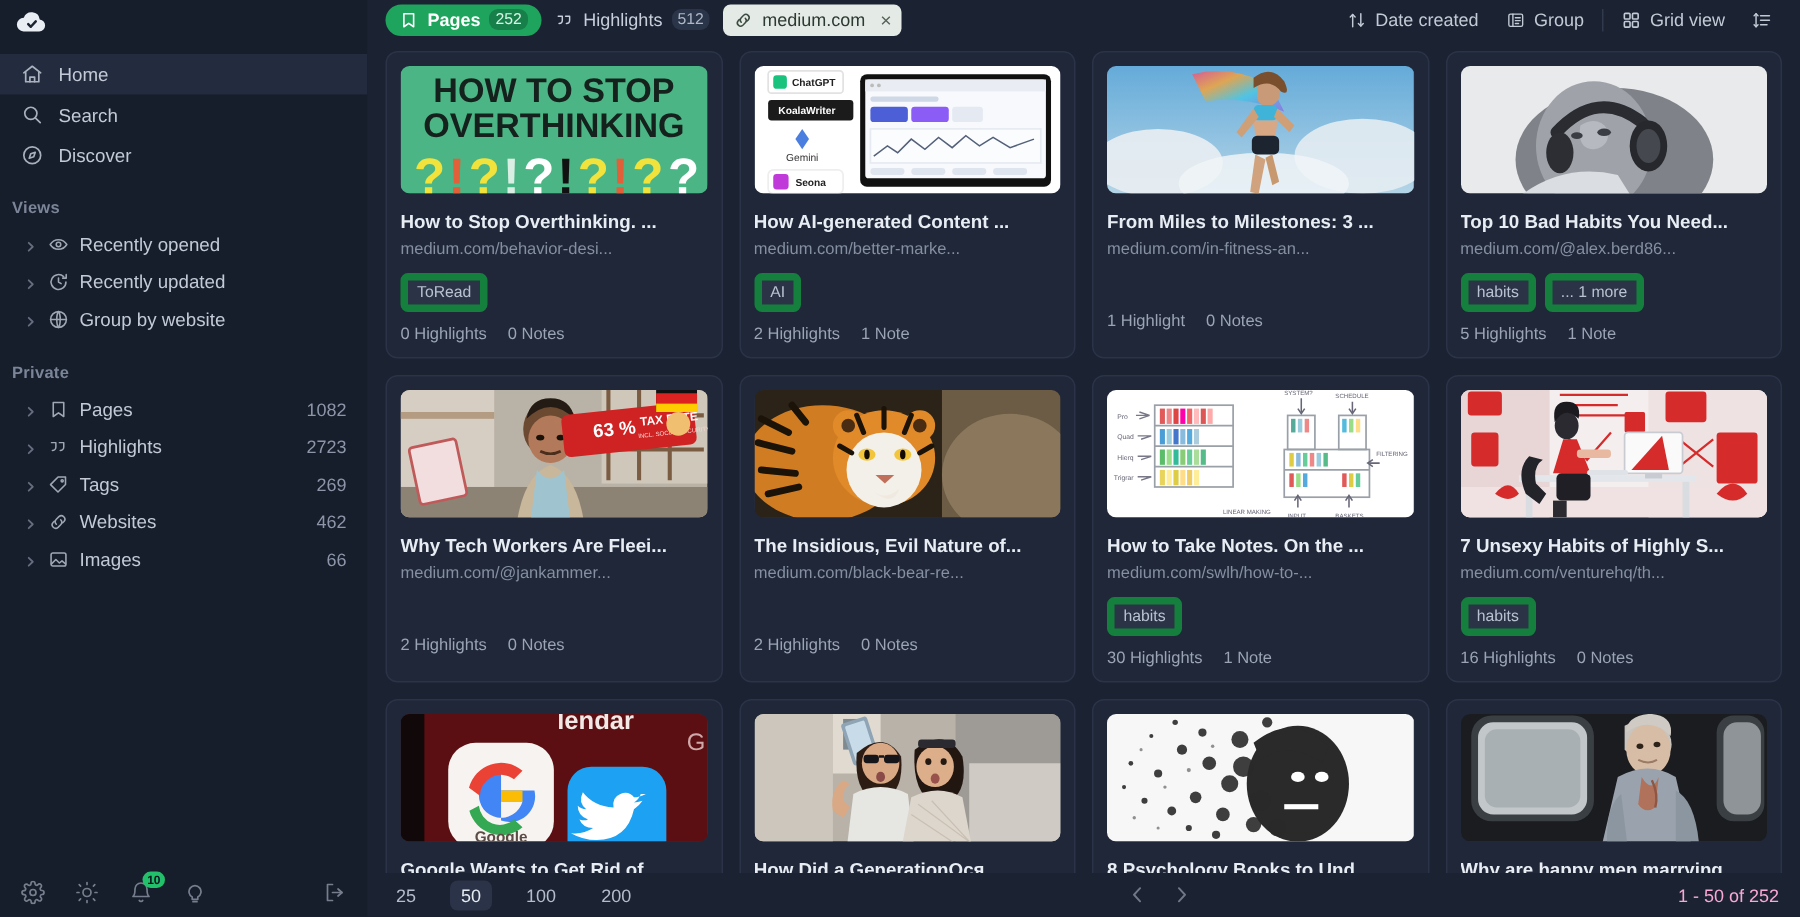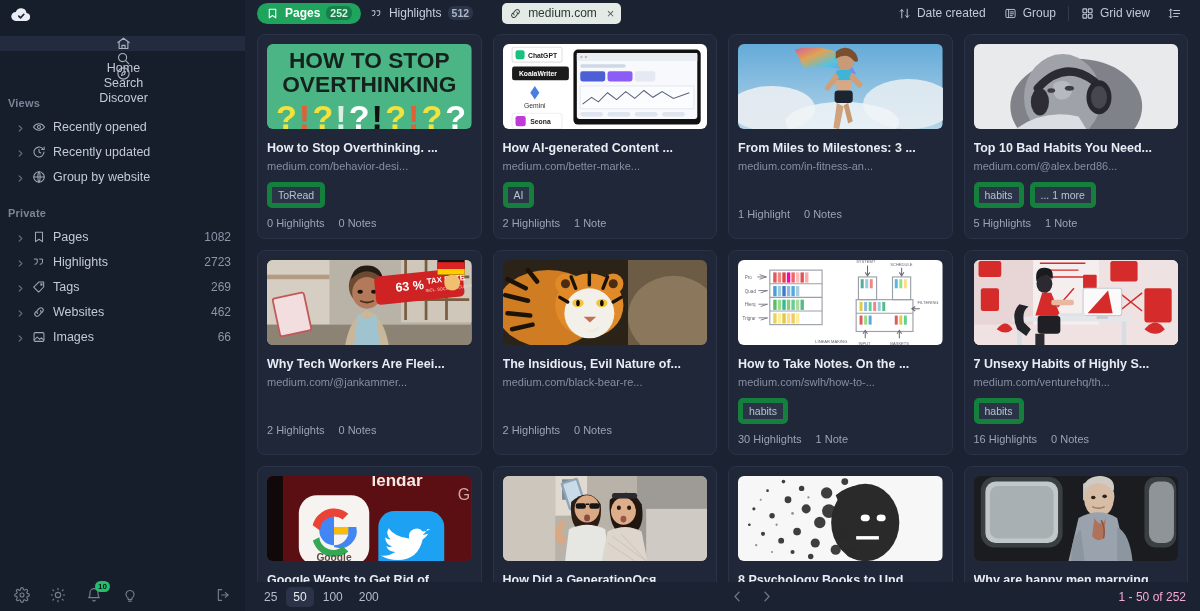--- a/index.html
+++ b/index.html
@@ -18,23 +18,23 @@
     background: #161d2b;
     display: flex; flex-direction: column;
     flex: 0 0 245px;
   }
   .logo-bar { height: 30px; display: flex; align-items: center; padding: 0 0 0 10px; }
   .logo { width: 22px; height: 22px; display: block; }
 
   .sb-scroll { flex: 1 1 auto; padding-top: 6px; overflow: hidden; }
 
   .nav-item {
-    height: 15px; display: flex; align-items: center;
+    height: 27px; display: flex; align-items: center;
     padding: 0 12px 0 14px; gap: 10px;
-    color: #c3cad6; font-size: 12.5px; cursor: pointer; flex-direction: column;
+    color: #c3cad6; font-size: 12.5px; cursor: pointer;
   }
   .nav-item.active { background: #232c3e; }
   .nav-item .ic { width: 15px; height: 15px; flex: 0 0 15px; display: block; opacity: .85; }
 
   .sec-title {
     font-size: 11px; color: #7b8598; font-weight: bold;
     padding: 0 8px; margin: 16px 0 5px 0; letter-spacing: .2px;
   }
   .sec-title.tight { margin-top: 18px; }
 
@@ -65,27 +65,27 @@
   .topbar { height: 30px; display: flex; align-items: center; padding: 0 10px 0 12px; gap: 0; }
   .chips { display: flex; align-items: center; gap: 0; }
   .chip {
     display: flex; align-items: center; gap: 6px;
     height: 21px; padding: 0 9px; border-radius: 11px;
     font-size: 12px; color: #c8cfdb; cursor: pointer; white-space: nowrap;
   }
   .chip.on { background: #1ea45c; color: #fff; font-weight: bold; }
   .chip .ic { width: 13px; height: 13px; flex: 0 0 13px; display:block; }
   .chip .num {
-    font-size: 10.5px; font-weight: bold; border-radius: 6px;
+    font-size: 10.5px; font-weight: normal; border-radius: 6px;
     padding: 1px 4px; background: #2b3549; color: #aeb7c6;
   }
   .chip.on .num { background: #17804a; color: #d6f5e5; }
   .chip.site {
     background: #e4eae6; color: #2d3a32; font-weight: normal;
-    border-radius: 5px; margin-left: 20px; height: 21px; padding: 0 7px;
+    border-radius: 5px; margin-left: 0; height: 21px; padding: 0 7px;
   }
   .chip.site .x { font-size: 13px; color: #56645a; margin-left: 4px; }
   .topbar .grow { flex: 1 1 auto; }
   .tb-btn {
     display: flex; align-items: center; gap: 6px;
     font-size: 12px; color: #c2cad6; padding: 0 9px; height: 22px; cursor: pointer; white-space: nowrap;
   }
   .tb-btn .ic { width: 13px; height: 13px; flex: 0 0 13px; display:block; }
   .tb-sep { width: 1px; height: 15px; background: #2f3a4d; margin: 0 3px; }
 
@@ -114,21 +114,21 @@
     font-size: 10.5px; color: #b9c2d0; background: #2b3447;
     border: 5px solid #15803d; border-radius: 5px; padding: 1px 6px; line-height: 14px; white-space: nowrap;
   }
   .c-meta { display: flex; gap: 14px; margin-top: 9px; font-size: 11px; color: #9aa4b5; }
 
   
   .botbar {
     height: 33px; display: flex; align-items: center;
     padding: 0 14px 0 12px; gap: 0; border-top: 0px;
   }
-  .pg-sizes { display: flex; gap: 2px; }
+  .pg-sizes { display: flex; gap: 16px; }
   .pg-size {
     font-size: 12px; color: #b4bdcb; padding: 3px 7px; border-radius: 5px; cursor: pointer;
   }
   .pg-size.on { background: #2a3347; color: #e6ebf2; }
   .pager { display: flex; gap: 14px; align-items: center; }
   .pg-arrow { width: 15px; height: 15px; opacity: .6; cursor: pointer; display:block; }
   .pg-info { font-size: 12px; color: #f9a8d4; margin-left: auto; }
   .bot-right { display: flex; align-items: center; gap: 0; flex: 1 1 auto; justify-content: center; }
 </style>
 </head>

